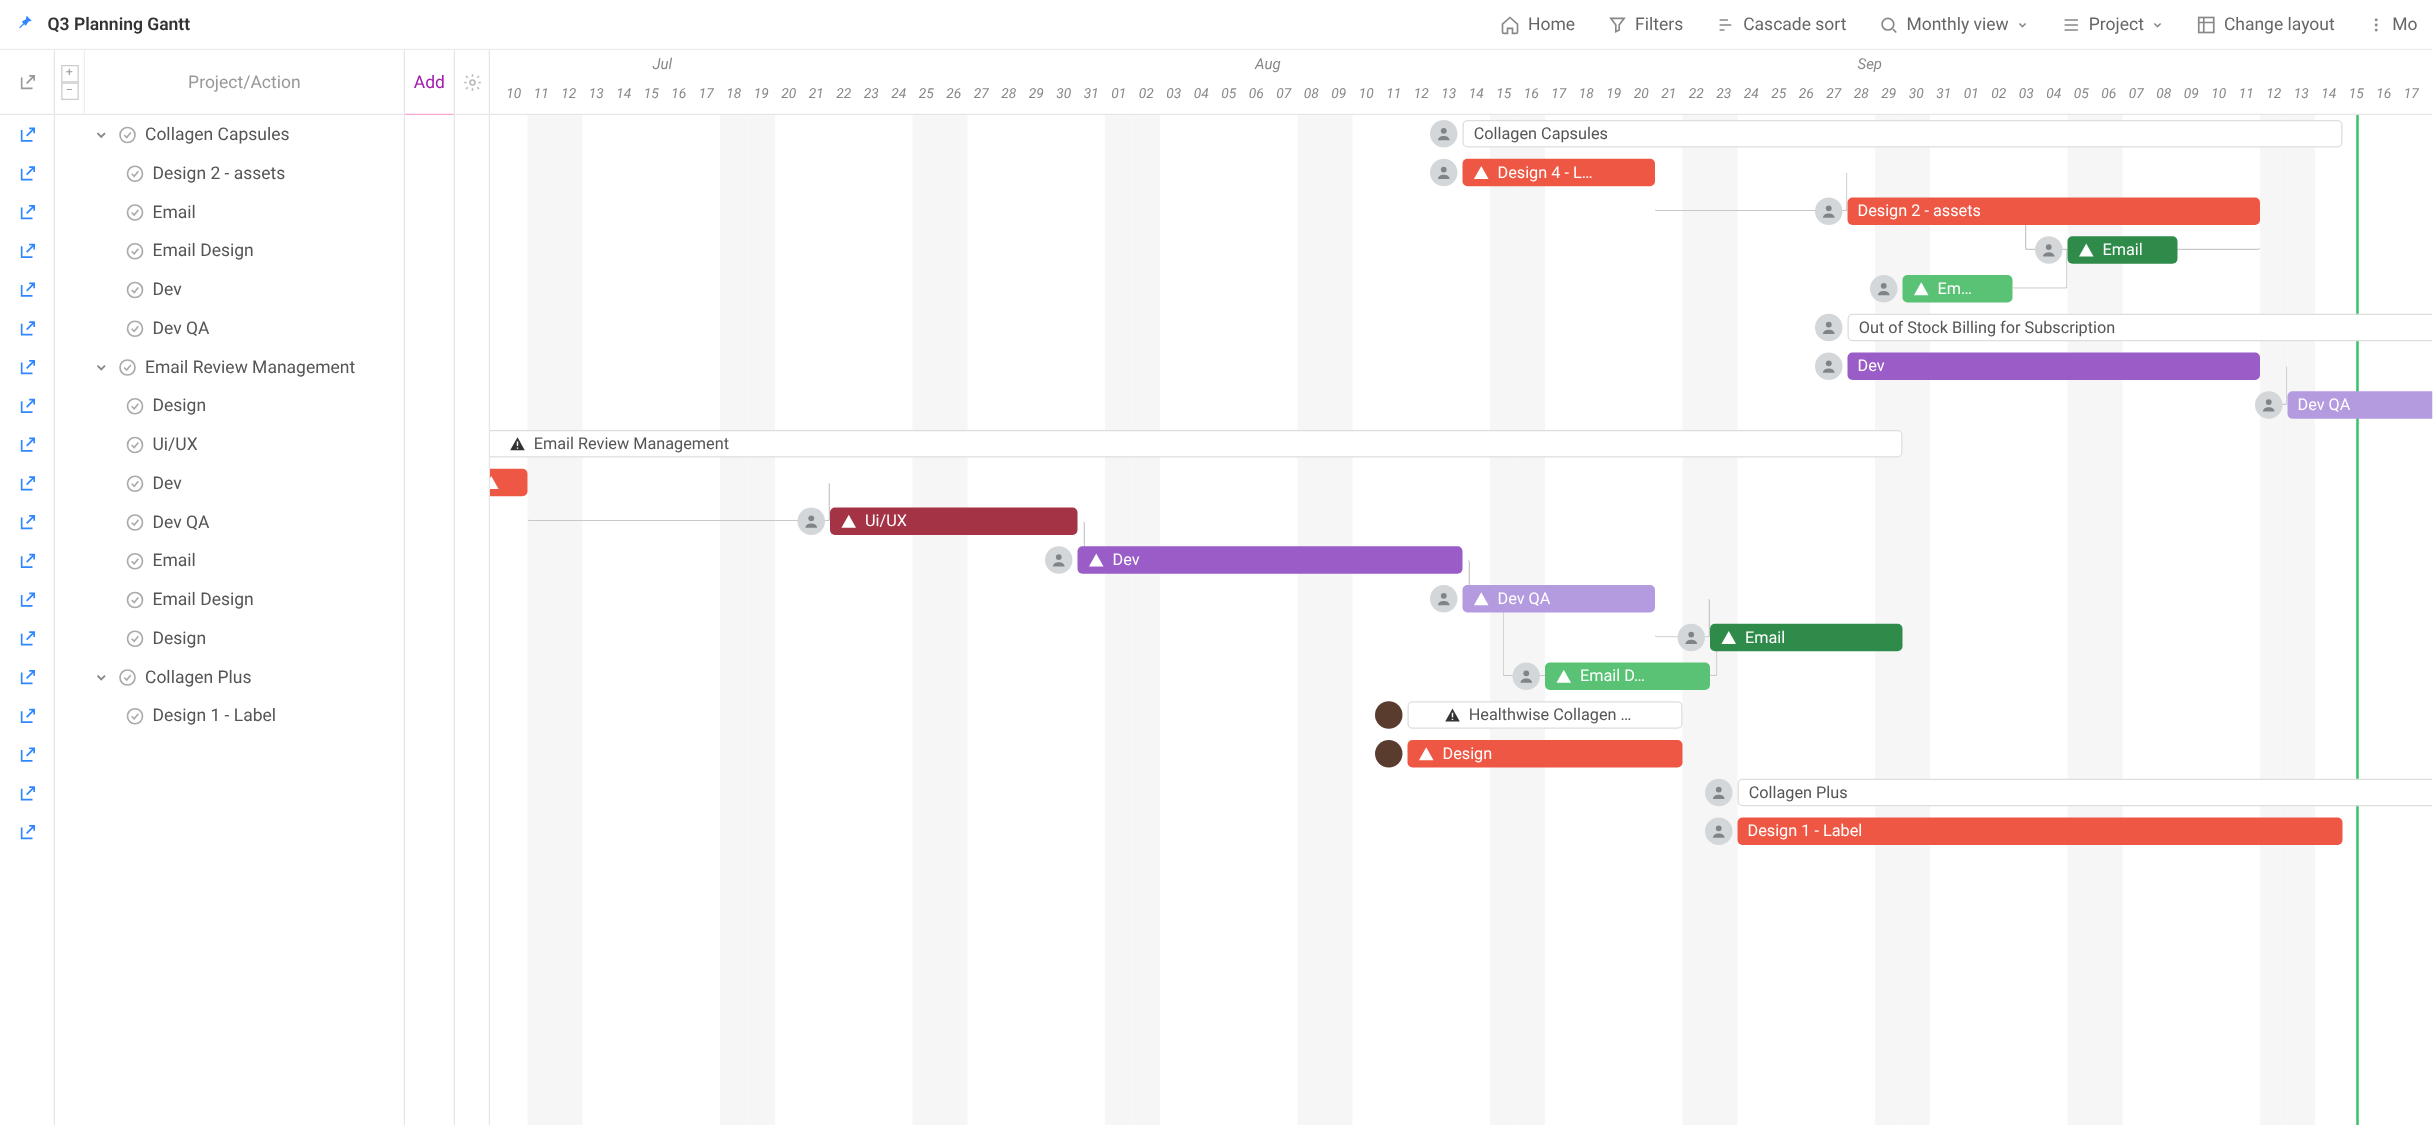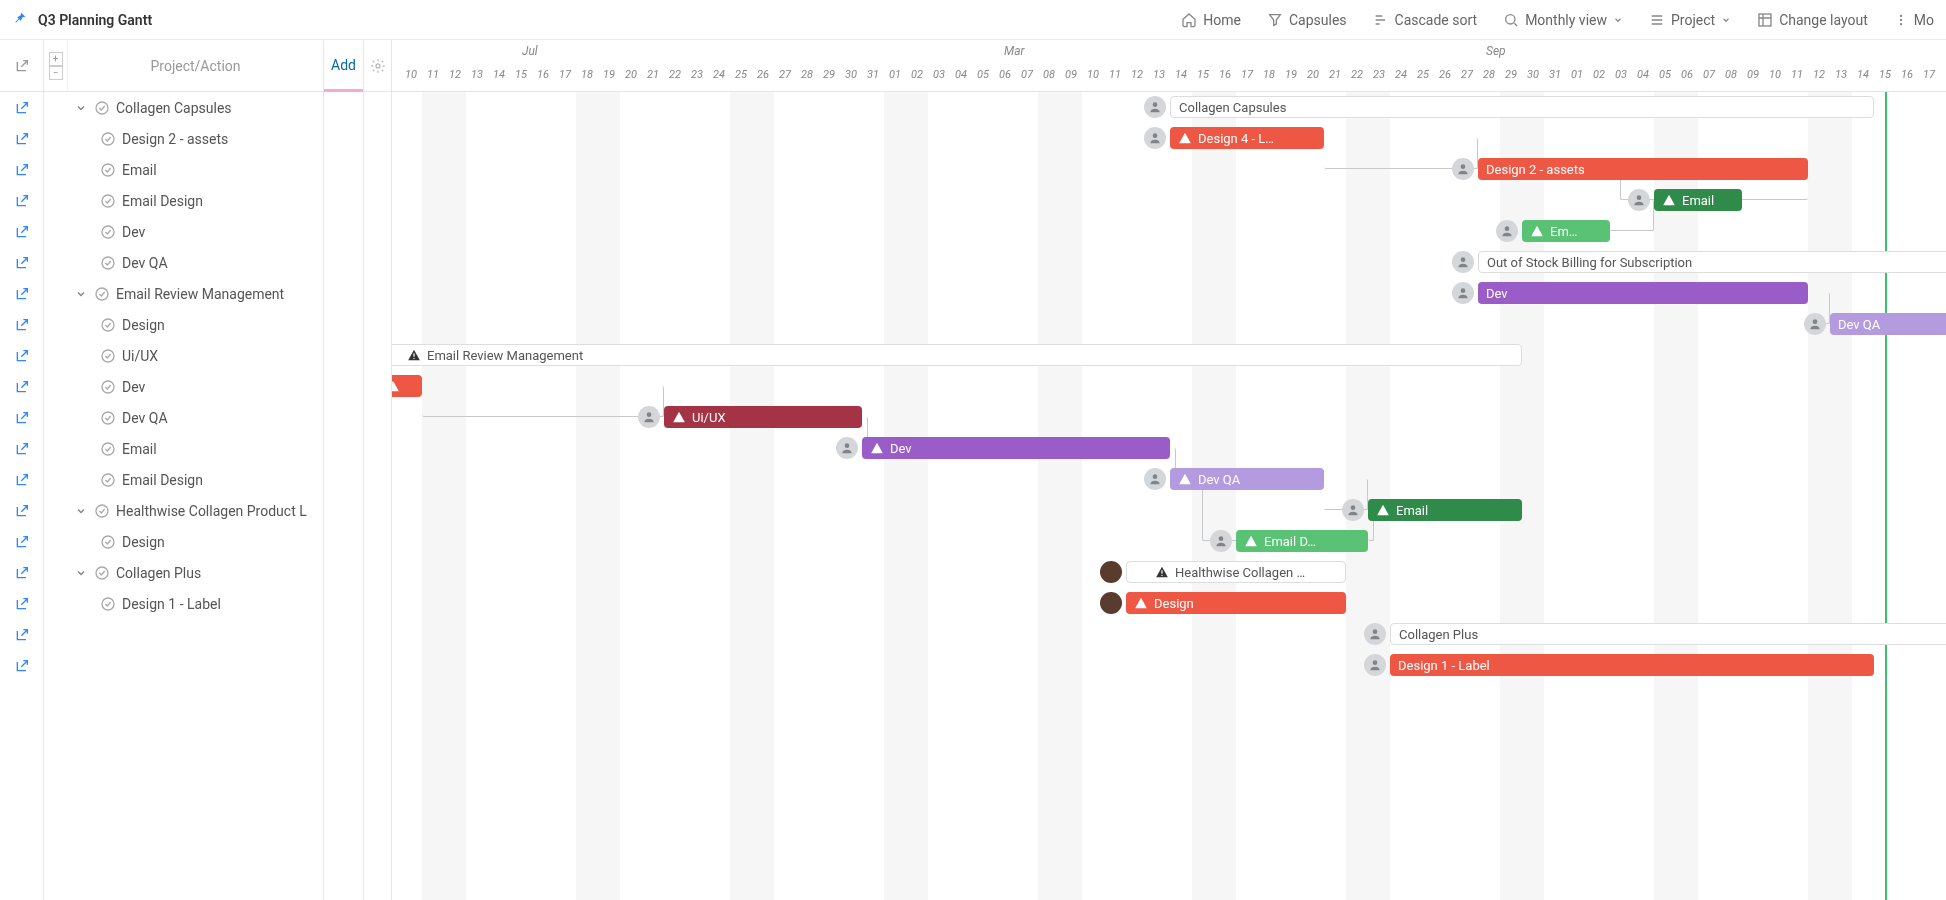--- a/index.html
+++ b/index.html
@@ -16,21 +16,21 @@
   .col-links .top-cell { height:52px; border-bottom:1px solid #e6e6e6; display:flex; align-items:center; justify-content:center; }
   .col-links .link-row { height:31px; display:flex; align-items:center; justify-content:center; }
   .ext-icon { width:16px; height:16px; color:#2f87ff; }
 
   .col-tree { width:280px; border-right:1px solid #e6e6e6; display:flex; flex-direction:column; }
   .tree-head { height:52px; border-bottom:1px solid #e6e6e6; display:flex; align-items:center; }
   .tree-head .pm { width:24px; display:flex; flex-direction:column; align-items:center; justify-content:center; gap:0; color:#999; border-right:1px solid #eee; height:100%; padding:4px 0;}
   .tree-head .pm div{ width:14px; height:14px; border:1px solid #ccc; font-size:10px; line-height:12px; text-align:center; }
   .tree-head .title { flex:1; text-align:center; color:#999;}
   .add-col { width:40px; border-right:1px solid #e6e6e6; }
-  .add-col .top-cell{height:52px;border-bottom:3px solid #f9a8d4;display:flex;align-items:center;justify-content:center;color:#0369a1;}
+  .add-col .top-cell{height:52px;border-bottom:1px solid #f9a8d4;display:flex;align-items:center;justify-content:center;color:#a21caf;}
   .gear-col { width:28px; border-right:1px solid #e6e6e6;}
   .gear-col .top-cell{height:52px;border-bottom:1px solid #e6e6e6;display:flex;align-items:center;justify-content:center;color:#bbb;}
 
   .tree-rows { flex:1; overflow:hidden;}
   .tree-row { height:31px; display:flex; align-items:center; gap:6px; padding-left:8px; color:#555; white-space:nowrap; overflow:hidden; text-overflow:ellipsis;}
   .indent-0 { padding-left:30px; }
   .indent-1 { padding-left:56px; }
   .chevron { width:14px; display:inline-flex; justify-content:center; color:#999; }
   .check { width:16px;height:16px; display:inline-flex; align-items:center; justify-content:center; }
 
@@ -72,21 +72,21 @@
     <div class="btn">
       <svg width="16" height="16" viewBox="0 0 24 24" fill="none" stroke="#888" stroke-width="2">
           <path d="M3 11l9-8 9 8v9a2 2 0 0 1-2 2h-4v-6h-6v6H5a2 2 0 0 1-2-2z"></path>
         </svg>
       <span>Home</span>
     </div>
     <div class="btn">
       <svg width="16" height="16" viewBox="0 0 24 24" fill="none" stroke="#888" stroke-width="2">
           <path d="M4 4h16l-6 8v6l-4 2v-8z"></path>
         </svg>
-      <span>Capsules</span>
+      <span>Filters</span>
     </div>
     <div class="btn">
       <svg width="16" height="16" viewBox="0 0 24 24" fill="none" stroke="#888" stroke-width="2">
           <path d="M4 6h10M4 12h14M4 18h6"></path>
         </svg>
       <span>Cascade sort</span>
     </div>
     <div class="btn">
       <svg width="16" height="16" viewBox="0 0 24 24" fill="none" stroke="#888" stroke-width="2">
           <circle cx="11" cy="11" r="7"></circle>
@@ -358,34 +358,20 @@
           <span>Email</span>
         </div>
         <div class="tree-row indent-1">
           <span class="check">
             <svg viewBox="0 0 24 24" width="16" height="16" fill="none" stroke="#aaa" stroke-width="2">
               <circle cx="12" cy="12" r="9"></circle>
               <path d="M8 12l3 3 5-6"></path>
             </svg>
           </span>
           <span>Email Design</span>
-        </div>
-        <div class="tree-row indent-0">
-          <span class="chevron">
-            <svg viewBox="0 0 24 24" width="12" height="12" fill="none" stroke="#888" stroke-width="3">
-              <path d="M6 9l6 6 6-6"></path>
-            </svg>
-          </span>
-          <span class="check">
-            <svg viewBox="0 0 24 24" width="16" height="16" fill="none" stroke="#aaa" stroke-width="2">
-              <circle cx="12" cy="12" r="9"></circle>
-              <path d="M8 12l3 3 5-6"></path>
-            </svg>
-          </span>
-          <span>Healthwise Collagen Product L</span>
         </div>
         <div class="tree-row indent-1">
           <span class="check">
             <svg viewBox="0 0 24 24" width="16" height="16" fill="none" stroke="#aaa" stroke-width="2">
               <circle cx="12" cy="12" r="9"></circle>
               <path d="M8 12l3 3 5-6"></path>
             </svg>
           </span>
           <span>Design</span>
         </div>
@@ -424,21 +410,21 @@
           <circle cx="12" cy="12" r="3"></circle>
           <path d="M12 2v3M12 19v3M4.2 4.2l2.1 2.1M17.7 17.7l2.1 2.1M2 12h3M19 12h3M4.2 19.8l2.1-2.1M17.7 6.3l2.1-2.1"></path>
         </svg>
     </div>
   </div>
 
   <div class="gantt">
     <div class="gantt-head">
       <div class="month-row" id="months">
           <span class="month-lbl" style="left: 130px;">Jul</span>
-          <span class="month-lbl" style="left: 612px;">Mar</span>
+          <span class="month-lbl" style="left: 612px;">Aug</span>
           <span class="month-lbl" style="left: 1094px;">Sep</span>
         </div>
       <div class="day-row" id="days">
           <span class="day-lbl" style="left: -14px;">9</span>
           <span class="day-lbl" style="left: 8px;">10</span>
           <span class="day-lbl" style="left: 30px;">11</span>
           <span class="day-lbl" style="left: 52px;">12</span>
           <span class="day-lbl" style="left: 74px;">13</span>
           <span class="day-lbl" style="left: 96px;">14</span>
           <span class="day-lbl" style="left: 118px;">15</span>

